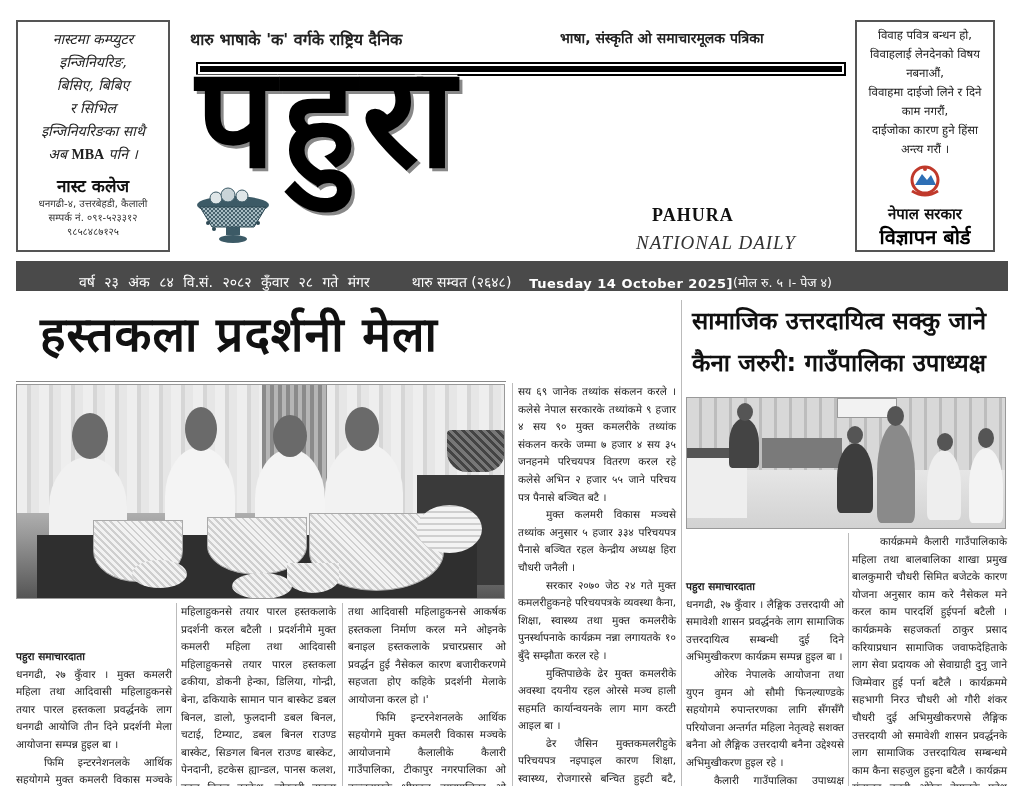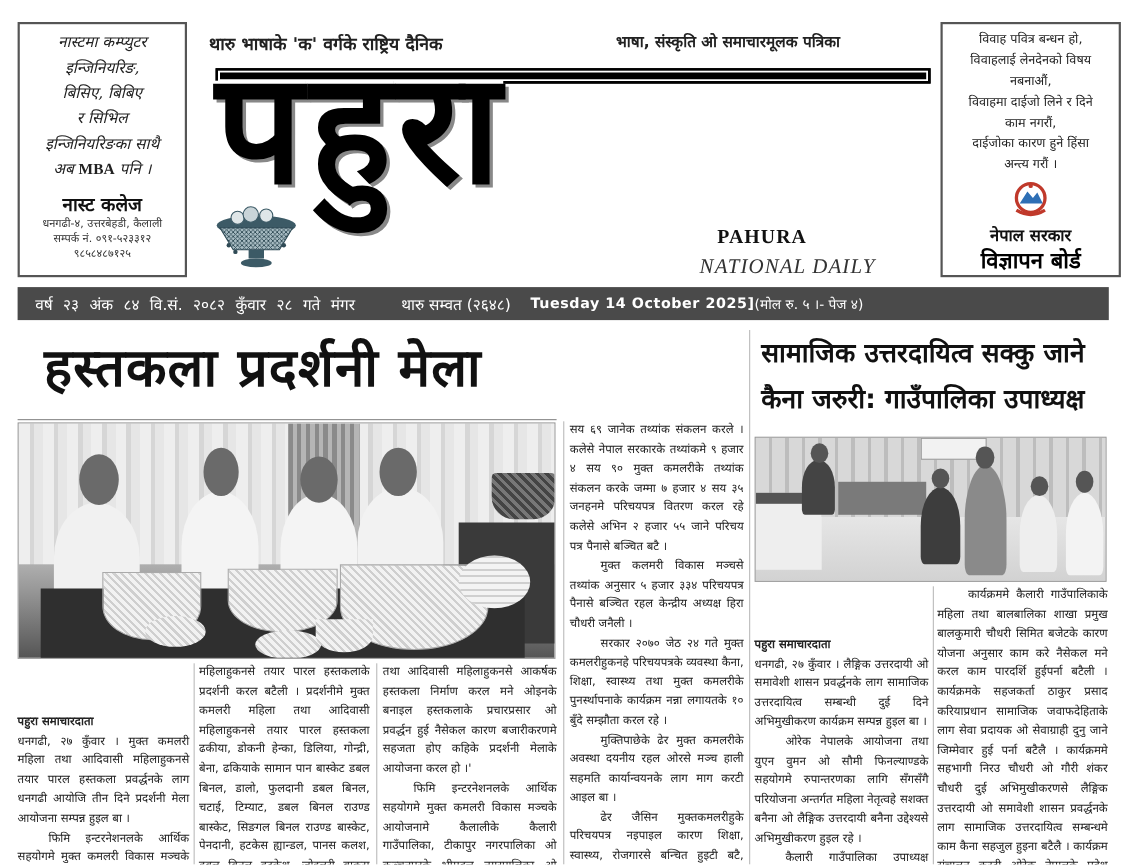--- a/index.html
+++ b/index.html
@@ -6,42 +6,42 @@
   html, body { width: 1024px; height: 786px; overflow: hidden; background: #ffffff; }
   body { font-family: "DejaVu Sans", "Liberation Sans", sans-serif; color: #1a1a1a; position: relative; }
 
   .ad-box { position: absolute; border: 2px solid #555; background: #fff; text-align: center; }
   #ad-left { left: 16px; top: 20px; width: 154px; height: 232px; padding: 6px 4px; }
   #ad-left .ad-line { font-family: "DejaVu Serif", serif; font-style: italic; font-size: 14px; line-height: 23px; color: #222; }
   #ad-left .ad-mba { font-family: "Liberation Serif", serif; font-weight: bold; font-style: normal; }
   #ad-left .ad-college { font-weight: bold; font-size: 17px; margin-top: 8px; color: #111; }
   #ad-left .ad-small { font-size: 10px; line-height: 14px; color: #333; }
 
-  #ad-right { left: 855px; top: 20px; width: 164px; height: 232px; padding: 4px 3px; }
+  #ad-right { left: 855px; top: 20px; width: 140px; height: 232px; padding: 4px 3px; }
   #ad-right .ad-line { font-size: 11.5px; line-height: 19px; color: #222; }
   #ad-right .emblem { width: 38px; height: 34px; margin: 6px auto 3px; position: relative; }
   #ad-right .gov { font-weight: bold; font-size: 15px; margin-top: 4px; color: #111; }
   #ad-right .board { font-weight: bold; font-size: 20px; color: #000; margin-top: 0px; }
 
   #tagline-left { position: absolute; left: 190px; top: 28px; font-size: 16px; font-weight: bold; color: #222; }
   #tagline-right { position: absolute; left: 560px; top: 28px; font-size: 14px; font-weight: bold; color: #222; }
 
   #masthead { position: absolute; left: 196px; top: 62px; width: 640px; height: 120px; }
   #masthead-text { position: absolute; left: 0; top: -30px; width: 650px; text-align: left;
     font-family: "DejaVu Serif", serif; font-weight: bold; font-size: 140px; line-height: 170px; color: #000;
     letter-spacing: 6px;
     text-shadow: 3px 3px 0 #888, -2px -2px 0 #fff; }
   #masthead-bar { position: absolute; left: 0; top: 0; width: 650px; height: 14px; background: #000; border: 2px solid #000; box-shadow: inset 0 0 0 2px #fff; }
 
   #logo-basket { position: absolute; left: 188px; top: 183px; width: 90px; height: 65px; }
 
   #pahura-en { position: absolute; left: 652px; top: 205px; font-family: "Liberation Serif", serif; font-weight: bold; font-size: 18px; letter-spacing: 1px; color: #111; }
   #national-daily { position: absolute; left: 636px; top: 232px; font-family: "Liberation Serif", serif; font-style: italic; font-size: 19px; letter-spacing: 1px; color: #333; }
 
-  #dateline { position: absolute; left: 16px; top: 261px; width: 992px; height: 30px; background: #4a4a4a; color: #fff; display: flex; align-items: center; font-size: 14px; }
+  #dateline { position: absolute; left: 16px; top: 261px; width: 992px; height: 30px; background: #4a4a4a; color: #fff; display: flex; align-items: flex-end; font-size: 14px; padding-left: 47px; }
   #dateline .seg { white-space: nowrap; }
   #dl-issue { margin-left: 16px; word-spacing: 5px; }
   #dl-tharu { margin-left: 42px; }
   #dl-date { margin-left: 18px; font-weight: bold; font-size: 13px; letter-spacing: 0.5px; }
   #dl-price { font-size: 12.5px; }
 
   #headline-main { position: absolute; left: 40px; top: 300px; width: 600px; font-size: 48px; font-weight: bold; color: #111; letter-spacing: 1px; white-space: nowrap; }
   #headline-main-rule { position: absolute; left: 16px; top: 381px; width: 490px; height: 1px; background: #888; }
 
   #headline-side { position: absolute; left: 692px; top: 300px; width: 330px; font-size: 24px; font-weight: bold; line-height: 42px; color: #111; white-space: nowrap; }

